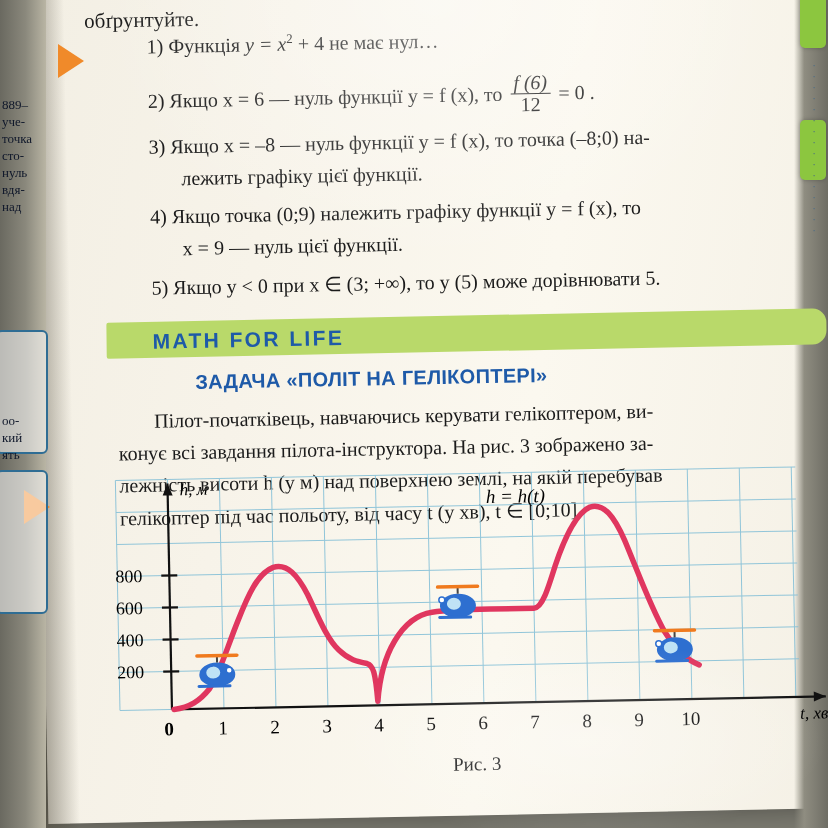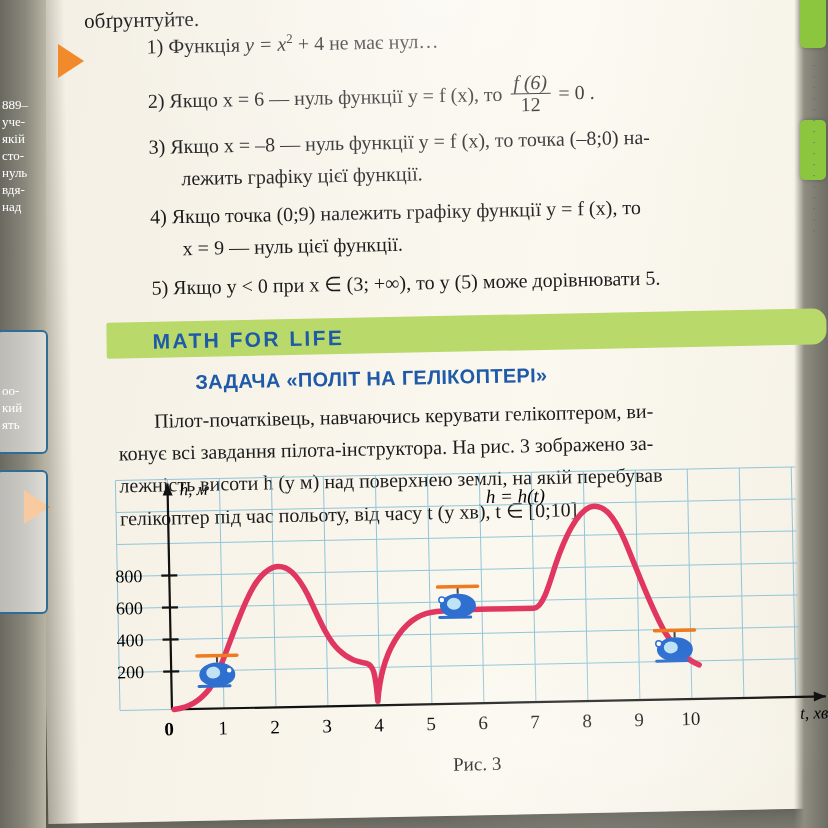--- a/index.html
+++ b/index.html
@@ -41,21 +41,21 @@
     left: 0;
     top: 0;
     width: 46px;
     height: 828px;
     background: linear-gradient(90deg, #6a6960 0%, #8a887c 55%, #b9b5a4 100%);
   }
   .left-note {
     position: absolute;
     left: 2px;
     width: 44px;
-    color: #ffffff;
+    color: #0f172a;
     font-size: 13px;
     line-height: 17px;
     font-family: "Liberation Serif", serif;
     text-align: left;
   }
   .left-box {
     position: absolute;
     left: -4px;
     width: 48px;
     border: 2px solid #2f6d94;
@@ -200,28 +200,28 @@
 
 <div id="page">
 
   <div class="page-sheet"></div>
   <div class="page-shadow-left"></div>
 
   <div class="left-strip"></div>
   <div class="left-note" style="top:96px;">
     <div>889–</div>
     <div>уче-</div>
-    <div>якій</div>
+    <div>точка</div>
     <div>сто-</div>
     <div>нуль</div>
     <div>вдя-</div>
     <div>над</div>
   </div>
   <div class="left-box" style="top:330px;height:120px;"></div>
-  <div class="left-note" style="top:382px;">
+  <div class="left-note" style="top:412px;">
     <div>оо-</div>
     <div>кий</div>
     <div>ять</div>
   </div>
   <div class="orange-tri" style="left:58px;top:44px;"></div>
   <div class="orange-tri" style="left:24px;top:490px;"></div>
   <div class="left-box" style="top:470px;height:140px;border-color:#2f6d94;"></div>
 
   <div class="right-strip"></div>
   <div class="green-tab" style="top:-6px;height:54px;"></div>

